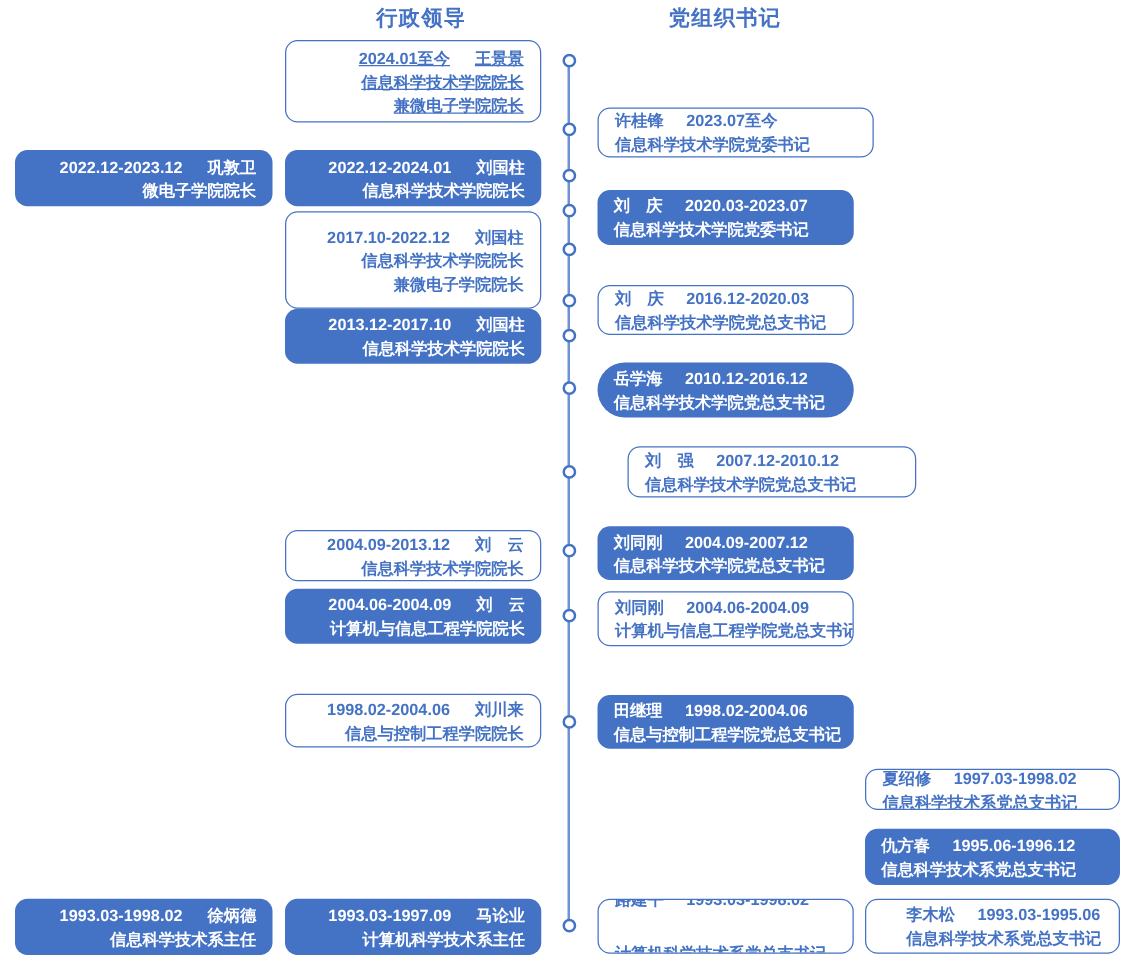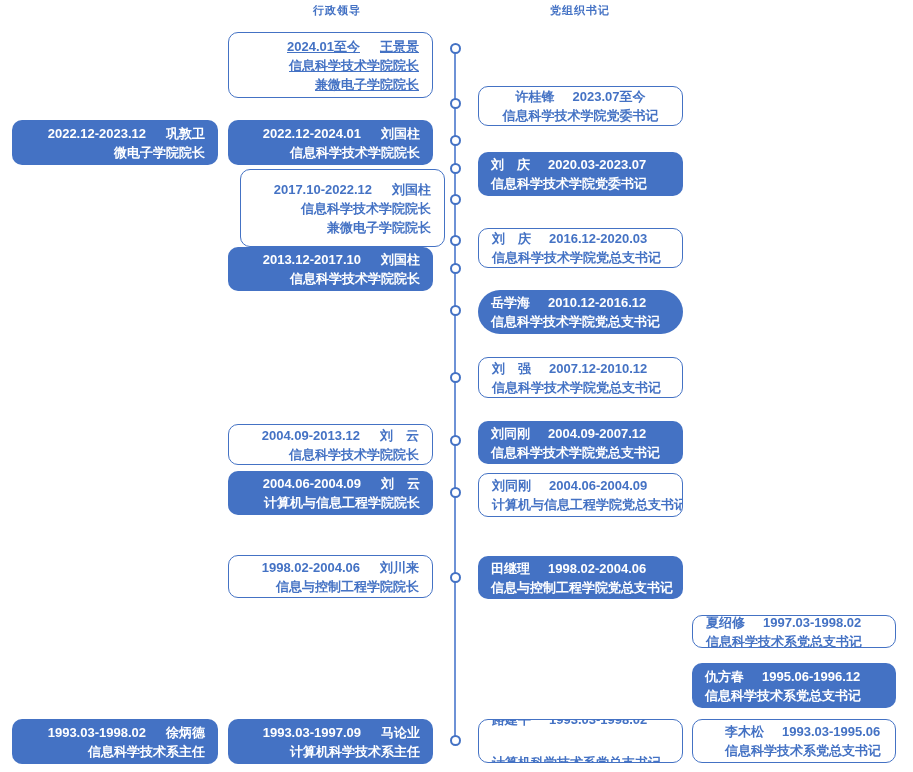--- a/index.html
+++ b/index.html
@@ -1,19 +1,19 @@
 <!DOCTYPE html>
 <html><head>
 <meta charset="utf-8">
 <style>
   html,body{margin:0;padding:0;background:#fff;}
   body{font-family:"Liberation Sans","DejaVu Sans",sans-serif;}
   .stage{position:relative;width:913px;height:772px;background:var(--background,#fff);overflow:hidden;}
   .col-header{position:absolute;top:3px;width:140px;text-align:center;
-    font-size:11px;font-weight:bold;color:var(--accent,#4472C4);letter-spacing:1px;}
+    font-size:17px;font-weight:bold;color:var(--accent,#4472C4);letter-spacing:1px;}
   .hdr-left{left:267px;}
   .hdr-right{left:510px;}
   .tl-line{position:absolute;width:2px;background:var(--timeline,#6E92D6);border-radius:1px;}
   .tl-node{position:absolute;width:7px;height:7px;background:#fff;
     border:2px solid var(--accent,#4472C4);border-radius:50%;}
   .tbox{position:absolute;box-sizing:border-box;border-radius:10px;
     display:flex;flex-direction:column;justify-content:center;
     padding:3px 13px;font-size:13px;font-weight:bold;line-height:19px;white-space:nowrap;overflow:hidden;}
   .tbox.filled{background:var(--accent,#4472C4);color:var(--filled-text,#fff);}
   .tbox.outline{background:#fff;border:1.5px solid var(--accent,#4472C4);color:var(--accent,#4472C4);}
@@ -58,21 +58,21 @@
       </div>
       <div class="tbox filled align-right" style="left: 228px; top: 120px; width: 205px; height: 45px;">
         <div class="bline">
           <span>2022.12-2024.01</span>
           <span>刘国柱</span>
         </div>
         <div class="bline">
           <span>信息科学技术学院院长</span>
         </div>
       </div>
-      <div class="tbox outline align-right" style="left: 240px; top: 169px; width: 205px; height: 78px;">
+      <div class="tbox outline align-right" style="left: 228px; top: 169px; width: 205px; height: 78px;">
         <div class="bline">
           <span>2017.10-2022.12</span>
           <span>刘国柱</span>
         </div>
         <div class="bline">
           <span>信息科学技术学院院长</span>
         </div>
         <div class="bline">
           <span>兼微电子学院院长</span>
         </div>
@@ -133,21 +133,21 @@
       </div>
       <div class="tbox filled align-right" style="left: 12px; top: 719px; width: 206px; height: 45px;">
         <div class="bline">
           <span>1993.03-1998.02</span>
           <span>徐炳德</span>
         </div>
         <div class="bline">
           <span>信息科学技术系主任</span>
         </div>
       </div>
-      <div class="tbox outline align-left" style="left: 478px; top: 86px; width: 205px; height: 40px; align-items: center;">
+      <div class="tbox outline align-left" style="left: 478px; top: 86px; width: 221px; height: 40px;">
         <div class="bline">
           <span>许桂锋</span>
           <span>2023.07至今</span>
         </div>
         <div class="bline">
           <span>信息科学技术学院党委书记</span>
         </div>
       </div>
       <div class="tbox filled align-left" style="left: 478px; top: 152px; width: 205px; height: 44px;">
         <div class="bline">
@@ -169,21 +169,21 @@
       </div>
       <div class="tbox filled align-left" style="left: 478px; top: 290px; width: 205px; height: 44px; border-radius: 22px;">
         <div class="bline">
           <span>岳学海</span>
           <span>2010.12-2016.12</span>
         </div>
         <div class="bline">
           <span>信息科学技术学院党总支书记</span>
         </div>
       </div>
-      <div class="tbox outline align-left" style="left: 478px; top: 357px; width: 205px; height: 41px;">
+      <div class="tbox outline align-left" style="left: 502px; top: 357px; width: 231px; height: 41px;">
         <div class="bline">
           <span>刘　强</span>
           <span>2007.12-2010.12</span>
         </div>
         <div class="bline">
           <span>信息科学技术学院党总支书记</span>
         </div>
       </div>
       <div class="tbox filled align-left" style="left: 478px; top: 421px; width: 205px; height: 43px;">
         <div class="bline">

